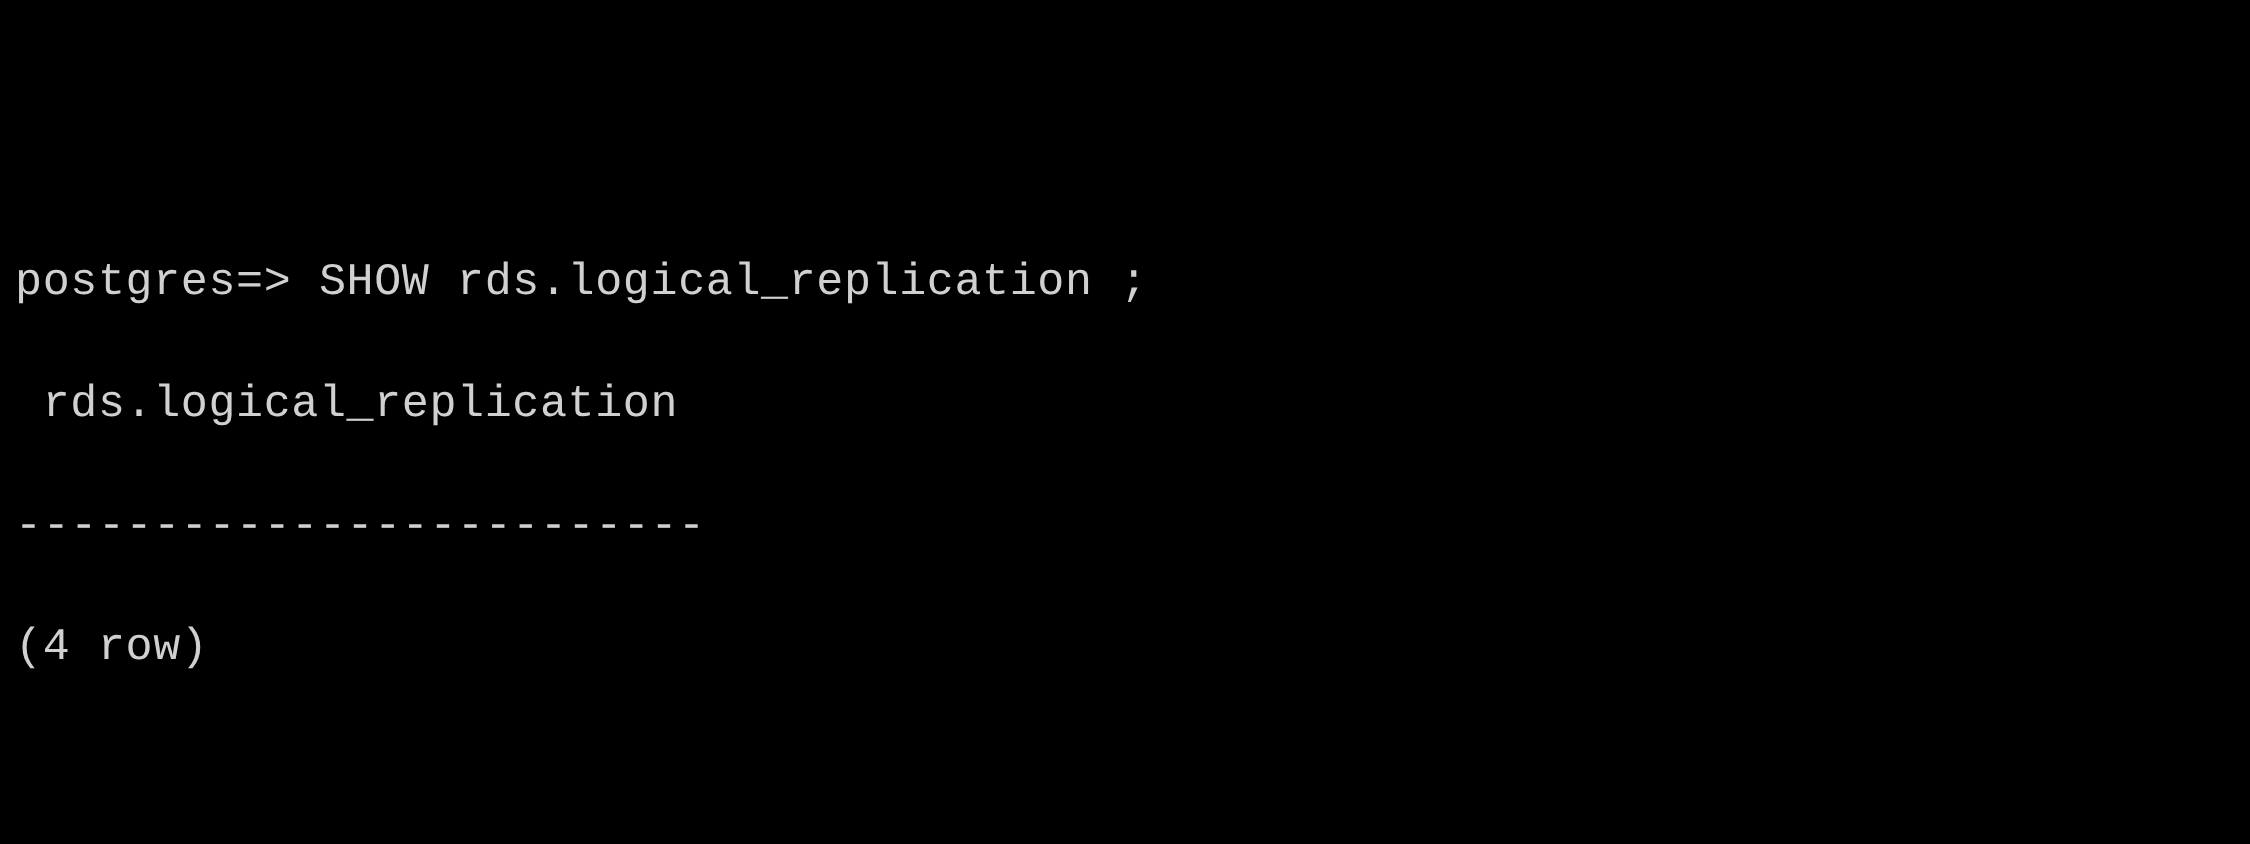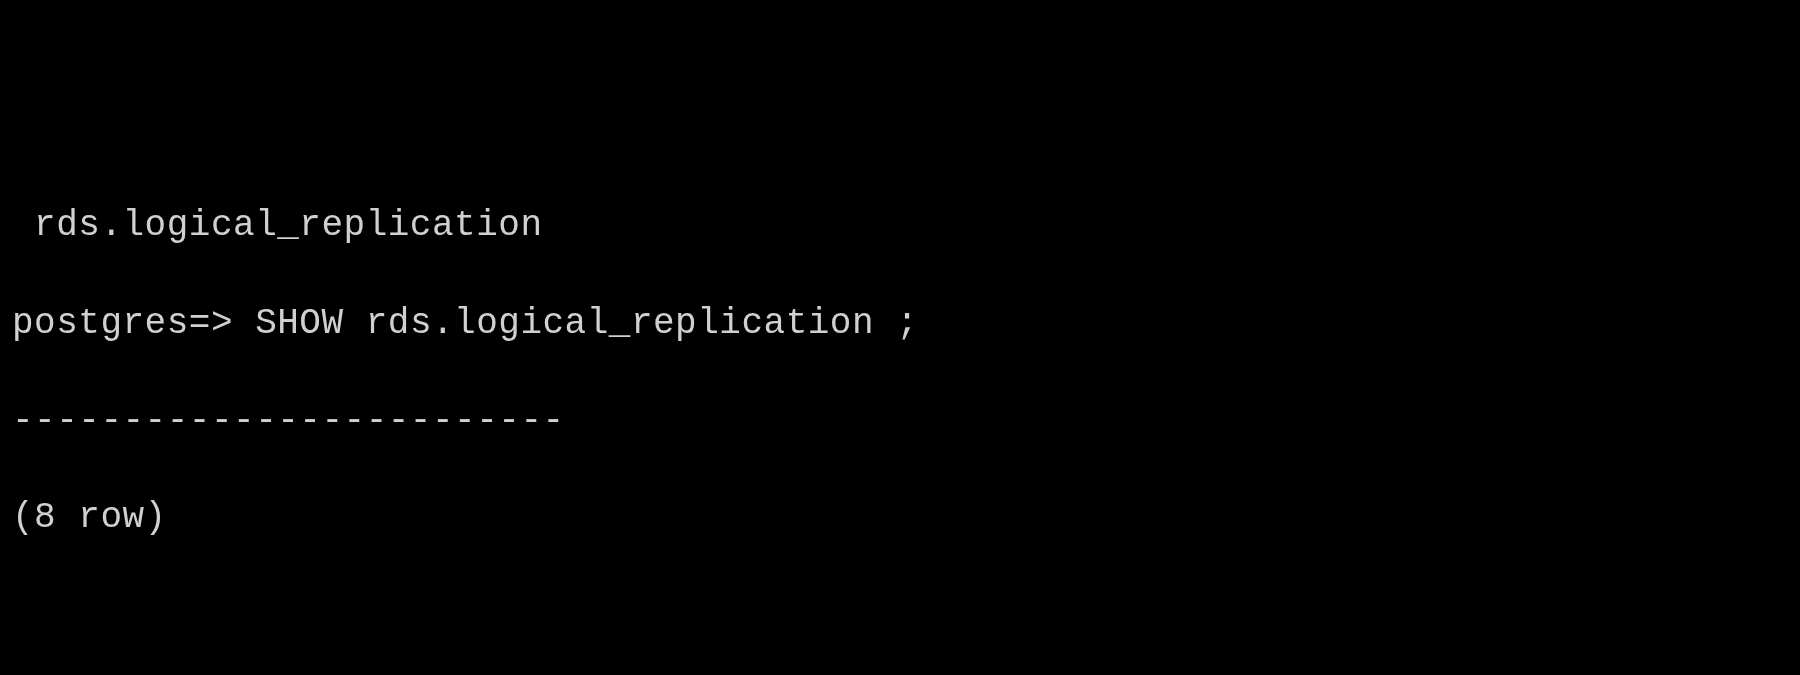--- a/index.html
+++ b/index.html
@@ -20,24 +20,24 @@
     }
     .line {
       white-space: pre;
     }
   </style>
 </head>
 <body>
 
 
 <div>
+<div class="line"><span>postgres=&gt;</span> <span>SHOW rds.logical_replication ;</span></div>
 <div class="line"> rds.logical_replication</div>
-<div class="line"><span>postgres=&gt;</span> <span>SHOW rds.logical_replication ;</span></div>
 <div class="line">-------------------------</div>
-<div class="line">(8 row)</div>
+<div class="line">(4 row)</div>
 
 
 
 
 
 
 </div>
 
 
 

